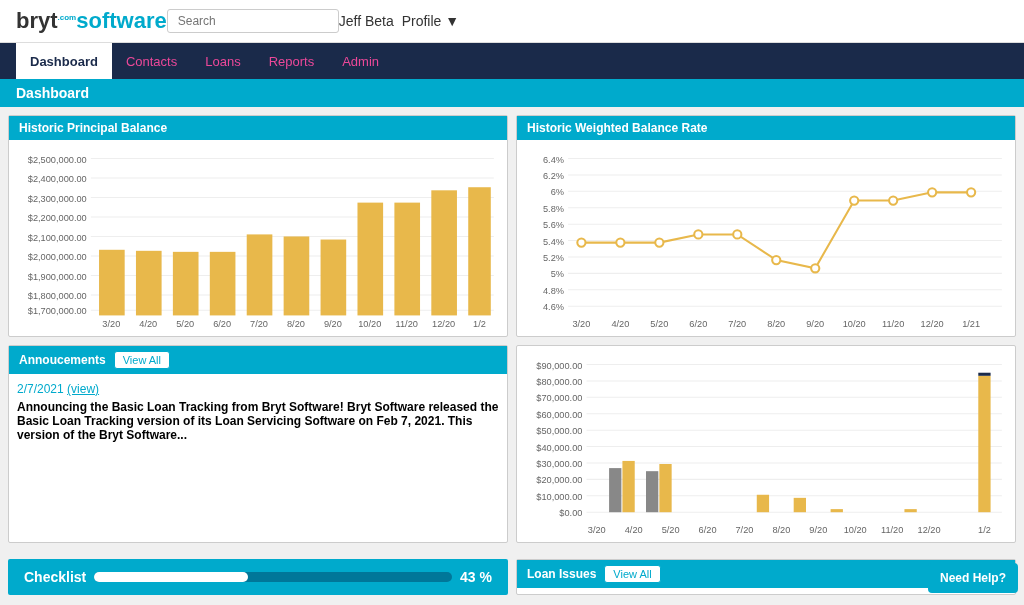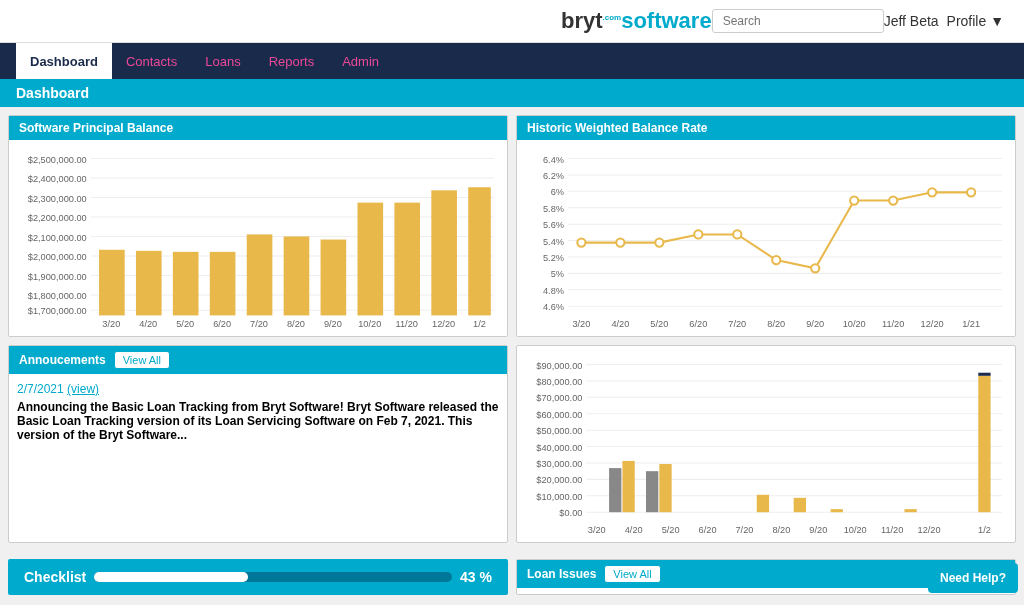--- a/index.html
+++ b/index.html
@@ -1,19 +1,19 @@
 <!DOCTYPE html>
 <html><head>
   <meta charset="utf-8">
   <style>
     * { margin: 0; padding: 0; box-sizing: border-box; }
     body { font-family: Arial, sans-serif; font-size: 12px; background: #f0f0f0; width: 1024px; height: 605px; overflow: hidden; }
 
     
-    #header { background: #fff; display: flex; align-items: center; padding: 8px 16px; border-bottom: 1px solid #ddd; justify-content: flex-end; }
+    #header { background: #fff; display: flex; align-items: center; padding: 8px 16px; border-bottom: 1px solid #ddd; justify-content: flex-start; }
     #logo { color: #00aacc; font-size: 22px; font-weight: bold; }
     #logo span { color: #333; }
     #logo sup { font-size: 8px; color: #00aacc; }
     #search-box { border: 1px solid #ccc; padding: 4px 10px; width: 172px; border-radius: 3px; font-size: 12px; }
     #user-area { font-size: 14px; color: #333; }
     #user-area span { margin-right: 4px; }
 
     
     #nav { background: #1a2a4a; display: flex; align-items: center; padding: 0 16px; height: 36px; }
     .nav-item { color: #ec4899; padding: 8px 14px; font-size: 13px; cursor: pointer; height: 36px; display: flex; align-items: center; }
@@ -78,21 +78,21 @@
   <div class="nav-item">Reports</div>
   <div class="nav-item">Admin</div>
 </div>
 
 <div id="page-title-bar">Dashboard</div>
 
 <div id="main">
 
   <div class="panel">
     <div class="panel-header">
-      <span>Software Principal Balance</span>
+      <span>Historic Principal Balance</span>
     </div>
     <div class="panel-body">
       <div class="chart-area">
         <svg width="100%" height="180" viewBox="0 0 470 175">
 
           <text x="68" y="14" class="axis-label" text-anchor="end">$2,500,000.00</text>
           <text x="68" y="33" class="axis-label" text-anchor="end">$2,400,000.00</text>
           <text x="68" y="52" class="axis-label" text-anchor="end">$2,300,000.00</text>
           <text x="68" y="71" class="axis-label" text-anchor="end">$2,200,000.00</text>
           <text x="68" y="90" class="axis-label" text-anchor="end">$2,100,000.00</text>

